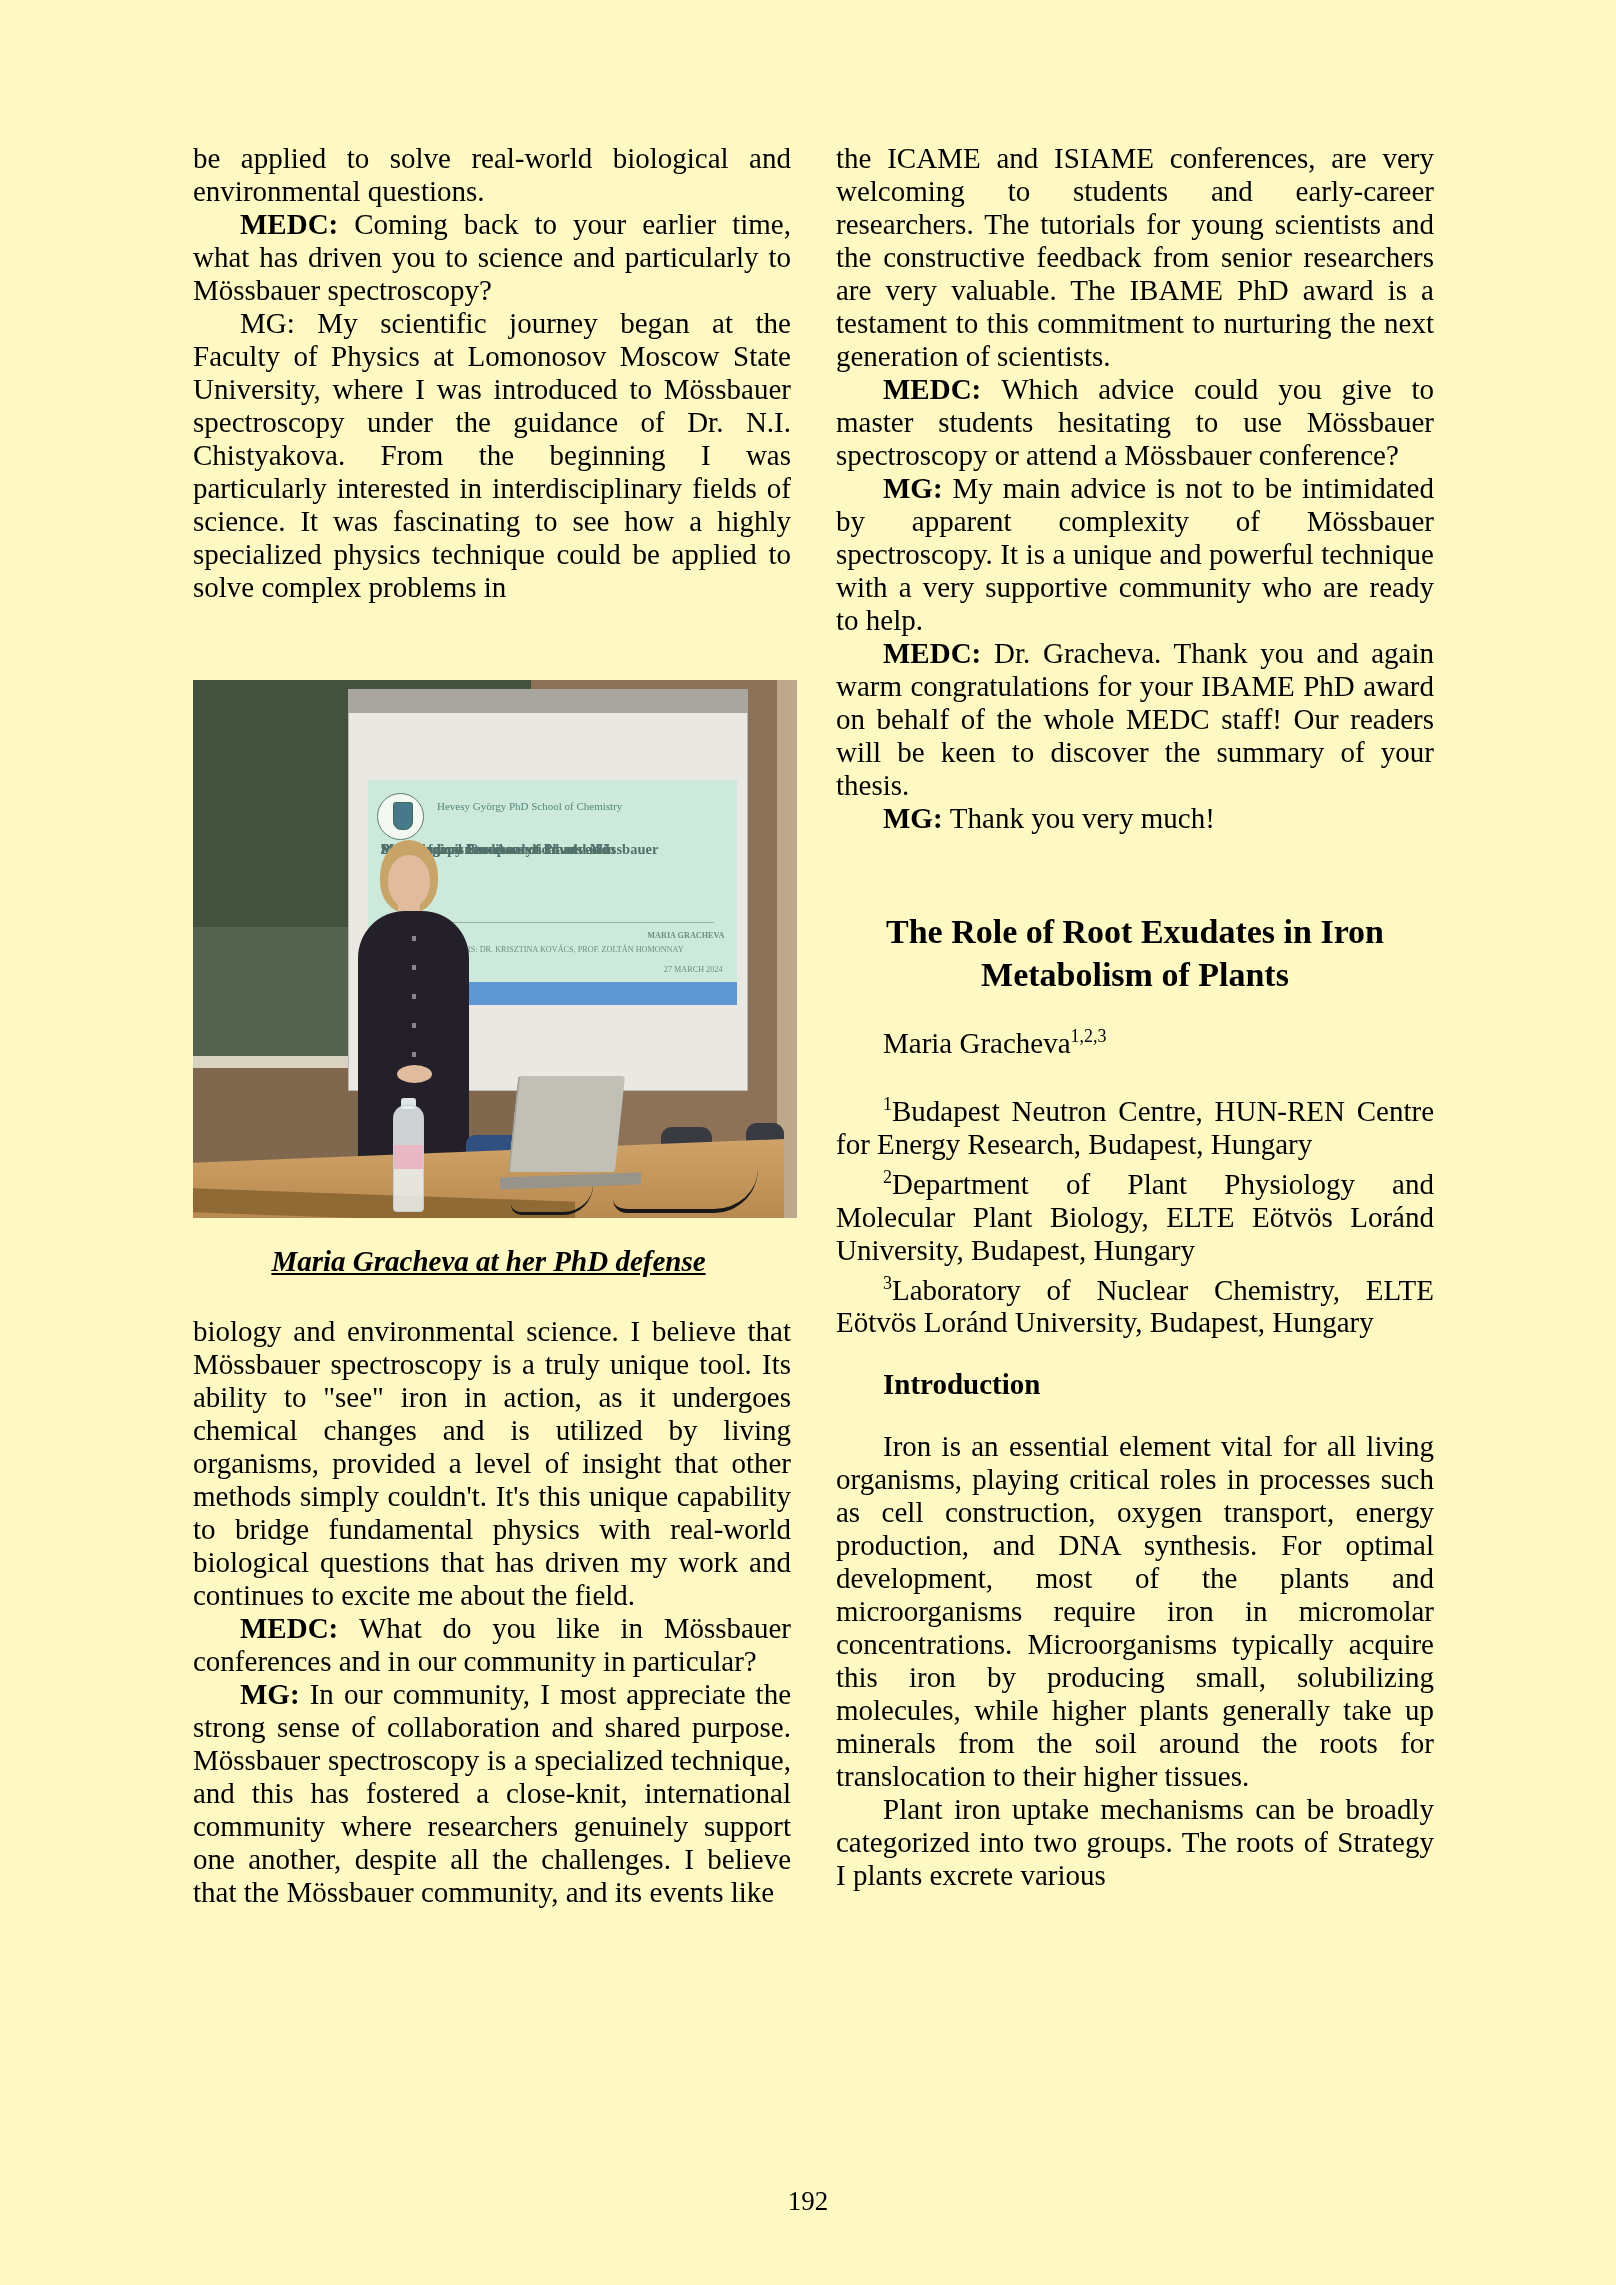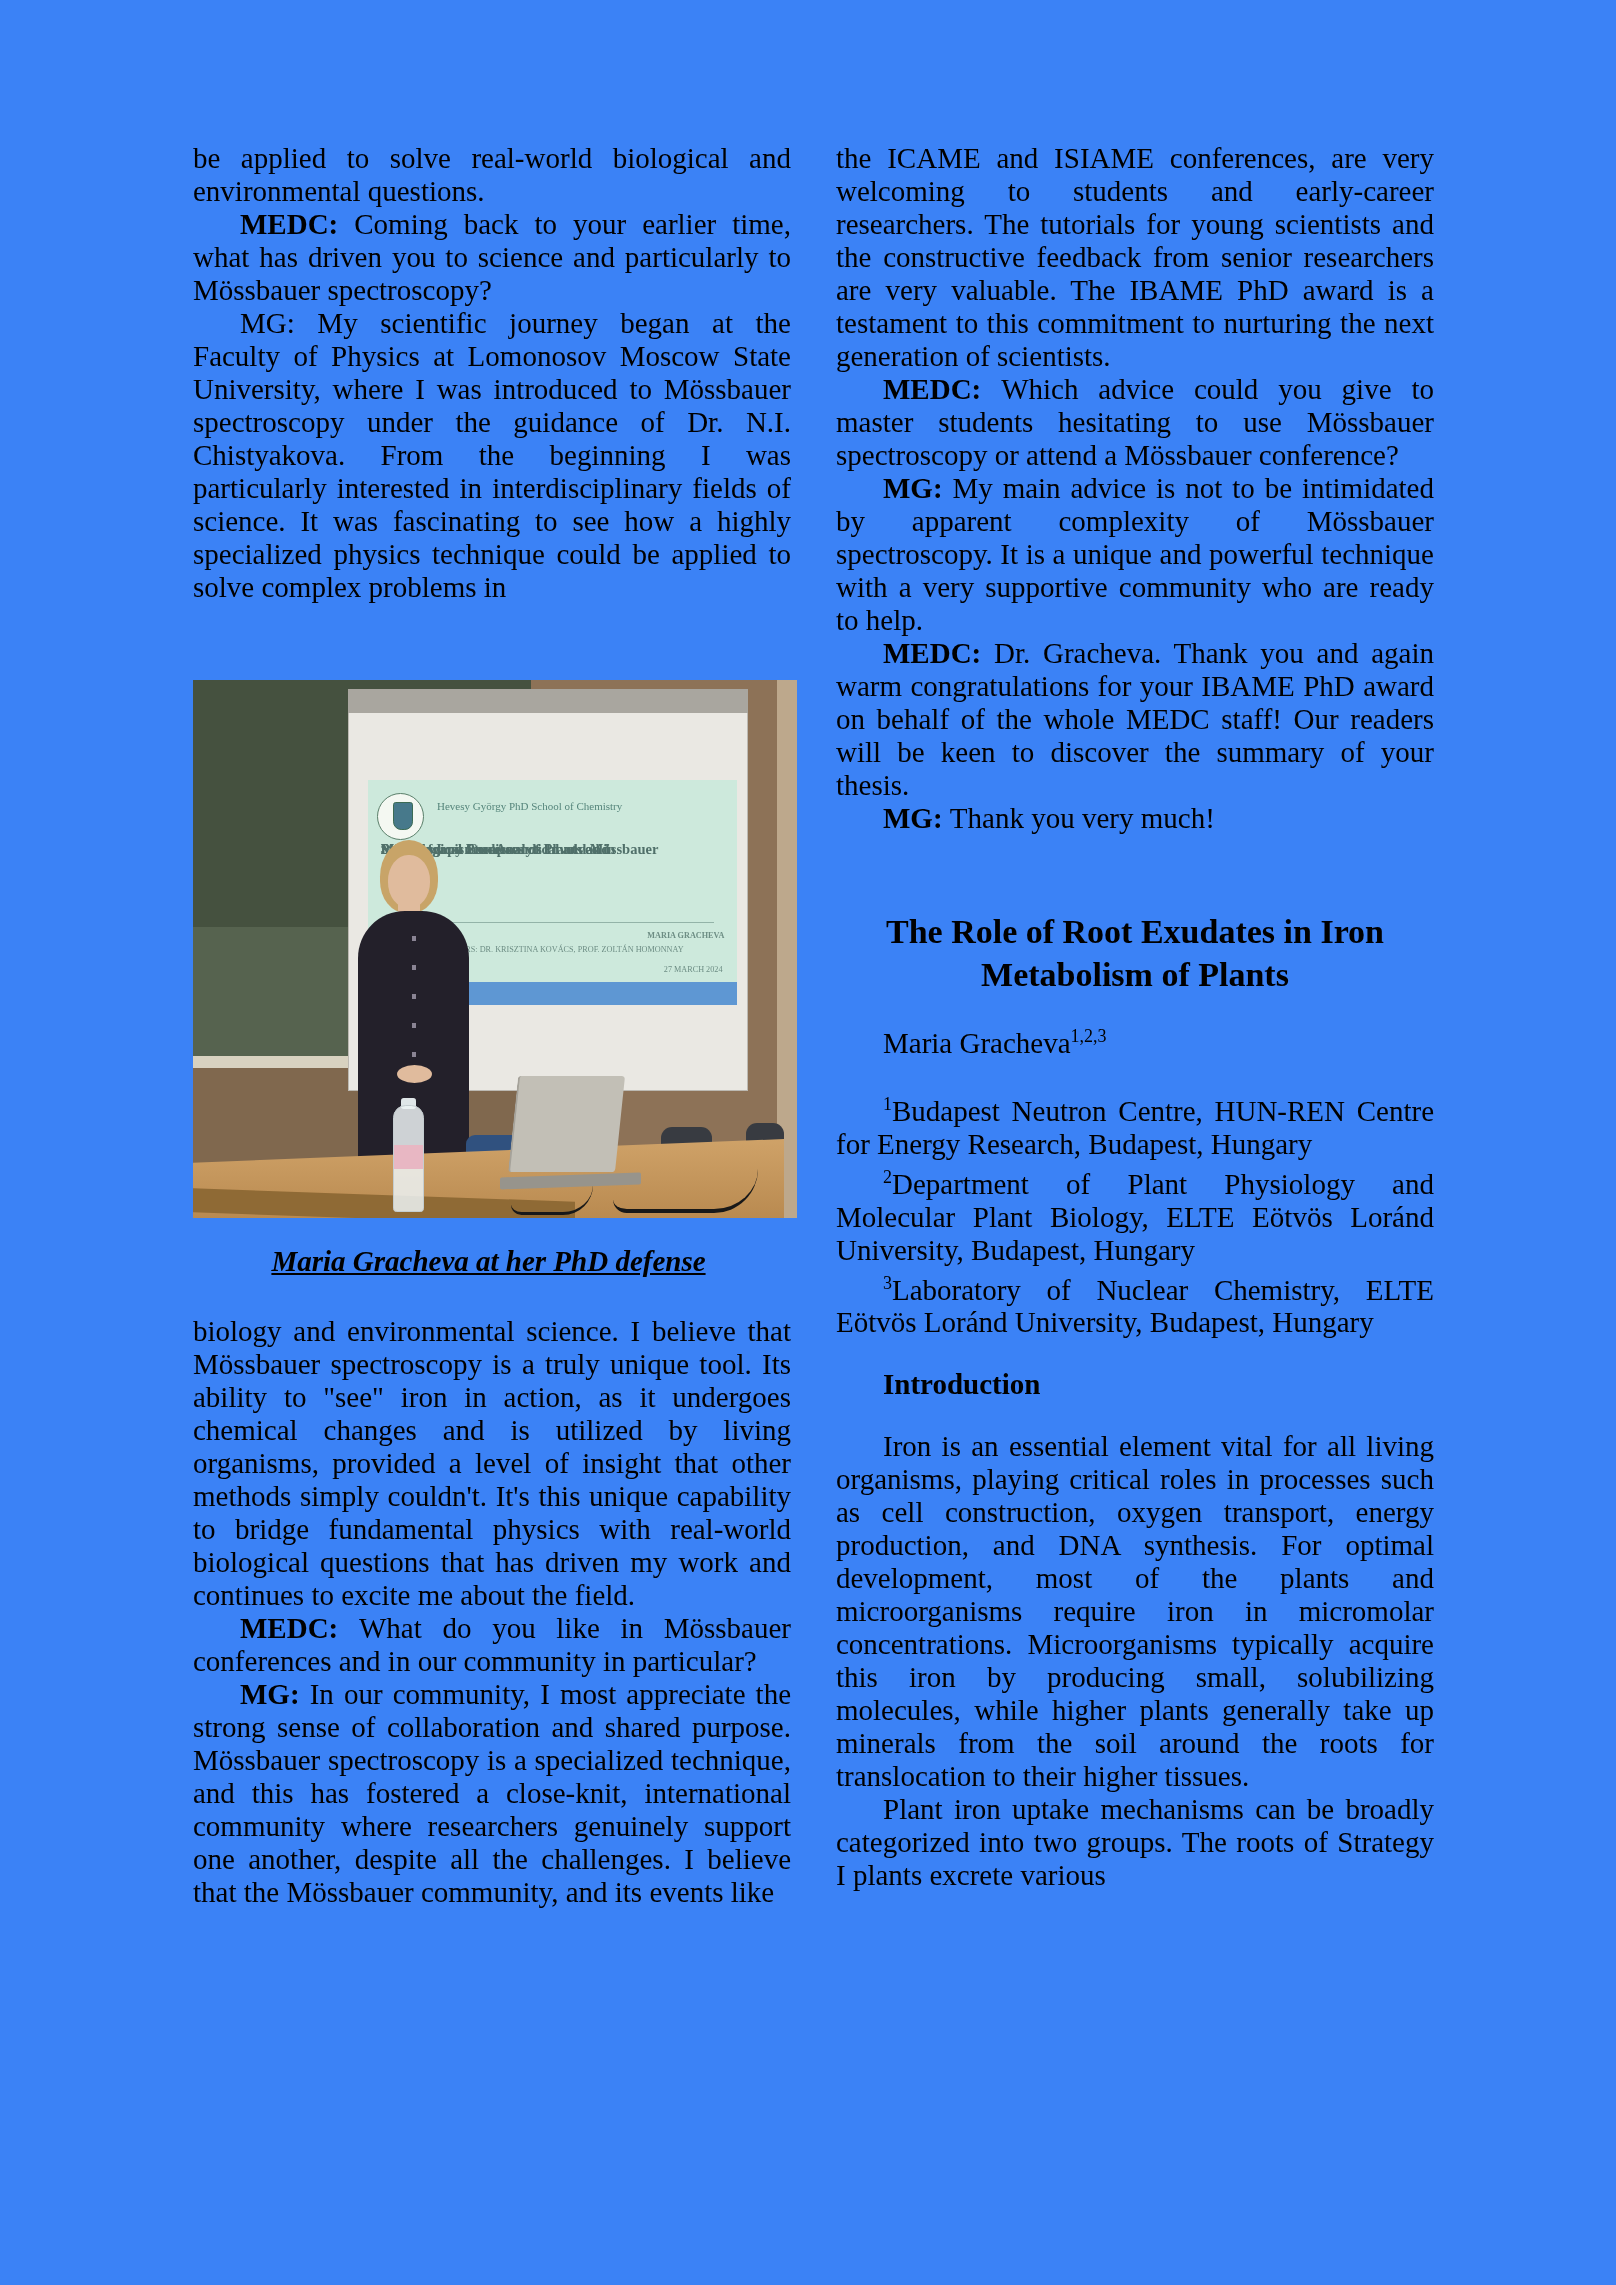--- a/index.html
+++ b/index.html
@@ -1,16 +1,16 @@
 <!DOCTYPE html>
 <html style="font-size:14.5px"><head>
 <meta charset="utf-8">
 <style>
   html,body{margin:0;padding:0;background:#ffffff;}
-  .page{position:relative;width:1616px;height:2286px;background:#3b82f6;
+  .page{position:relative;width:1616px;height:2286px;background:#fef9c3;
         font-family:"Liberation Serif", "DejaVu Serif", serif;color:#000;overflow:hidden;}
   .col{position:absolute;width:598px;font-size:29px;line-height:33px;text-align:justify;}
   .col p.par{margin:0;text-indent:47px;}
   .col p.par.cont{text-indent:0;}
   .col .sp{font-weight:bold;}
   .col span.sp{font-weight:normal;}
   .left-a{left:193px;top:142px;}
   .left-b{left:193px;top:1315px;}
   .right-col{left:836px;top:142px;}
 
@@ -149,14 +149,15 @@
         <p class="affil"><sup>2</sup>Department of Plant Physiology and Molecular Plant Biology, ELTE Eötvös Loránd University, Budapest, Hungary</p>
         <p class="affil"><sup>3</sup>Laboratory of Nuclear Chemistry, ELTE Eötvös Loránd University, Budapest, Hungary</p>
       </div>
     <p class="section-head">Introduction</p>
     <div class="intro">
         <p class="par">Iron is an essential element vital for all living organisms, playing critical roles in processes such as cell construction, oxygen transport, energy production, and DNA synthesis. For optimal development, most of the plants and microorganisms require iron in micromolar concentrations. Microorganisms typically acquire this iron by producing small, solubilizing molecules, while higher plants generally take up minerals from the soil around the roots for translocation to their higher tissues.</p>
         <p class="par">Plant iron uptake mechanisms can be broadly categorized into two groups. The roots of Strategy I plants excrete various</p>
       </div>
   </div>
 
+  <div class="pagenum">192</div>
 </div>
 
 
 </body></html>

